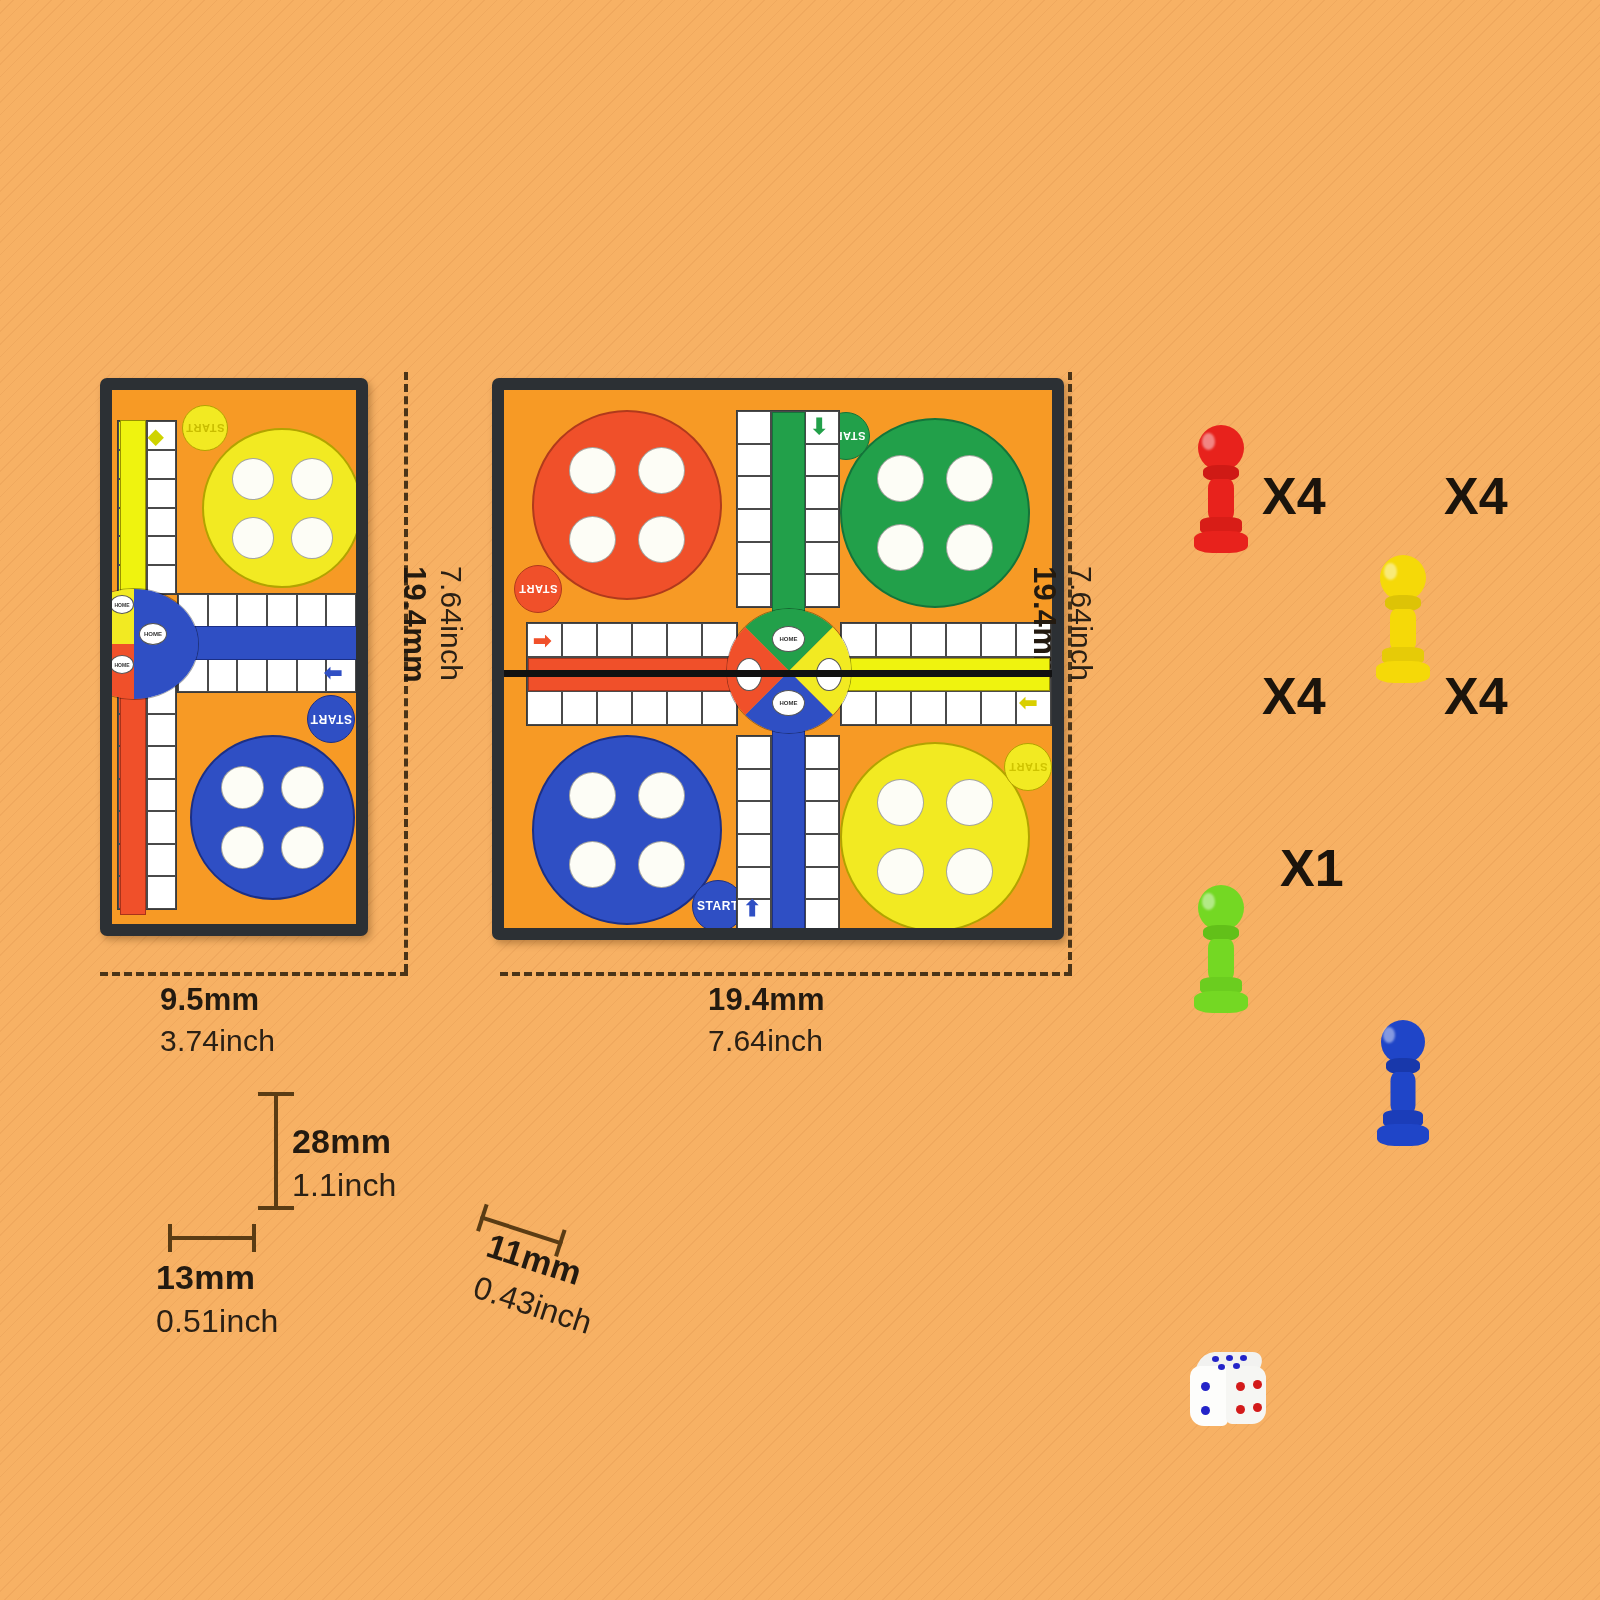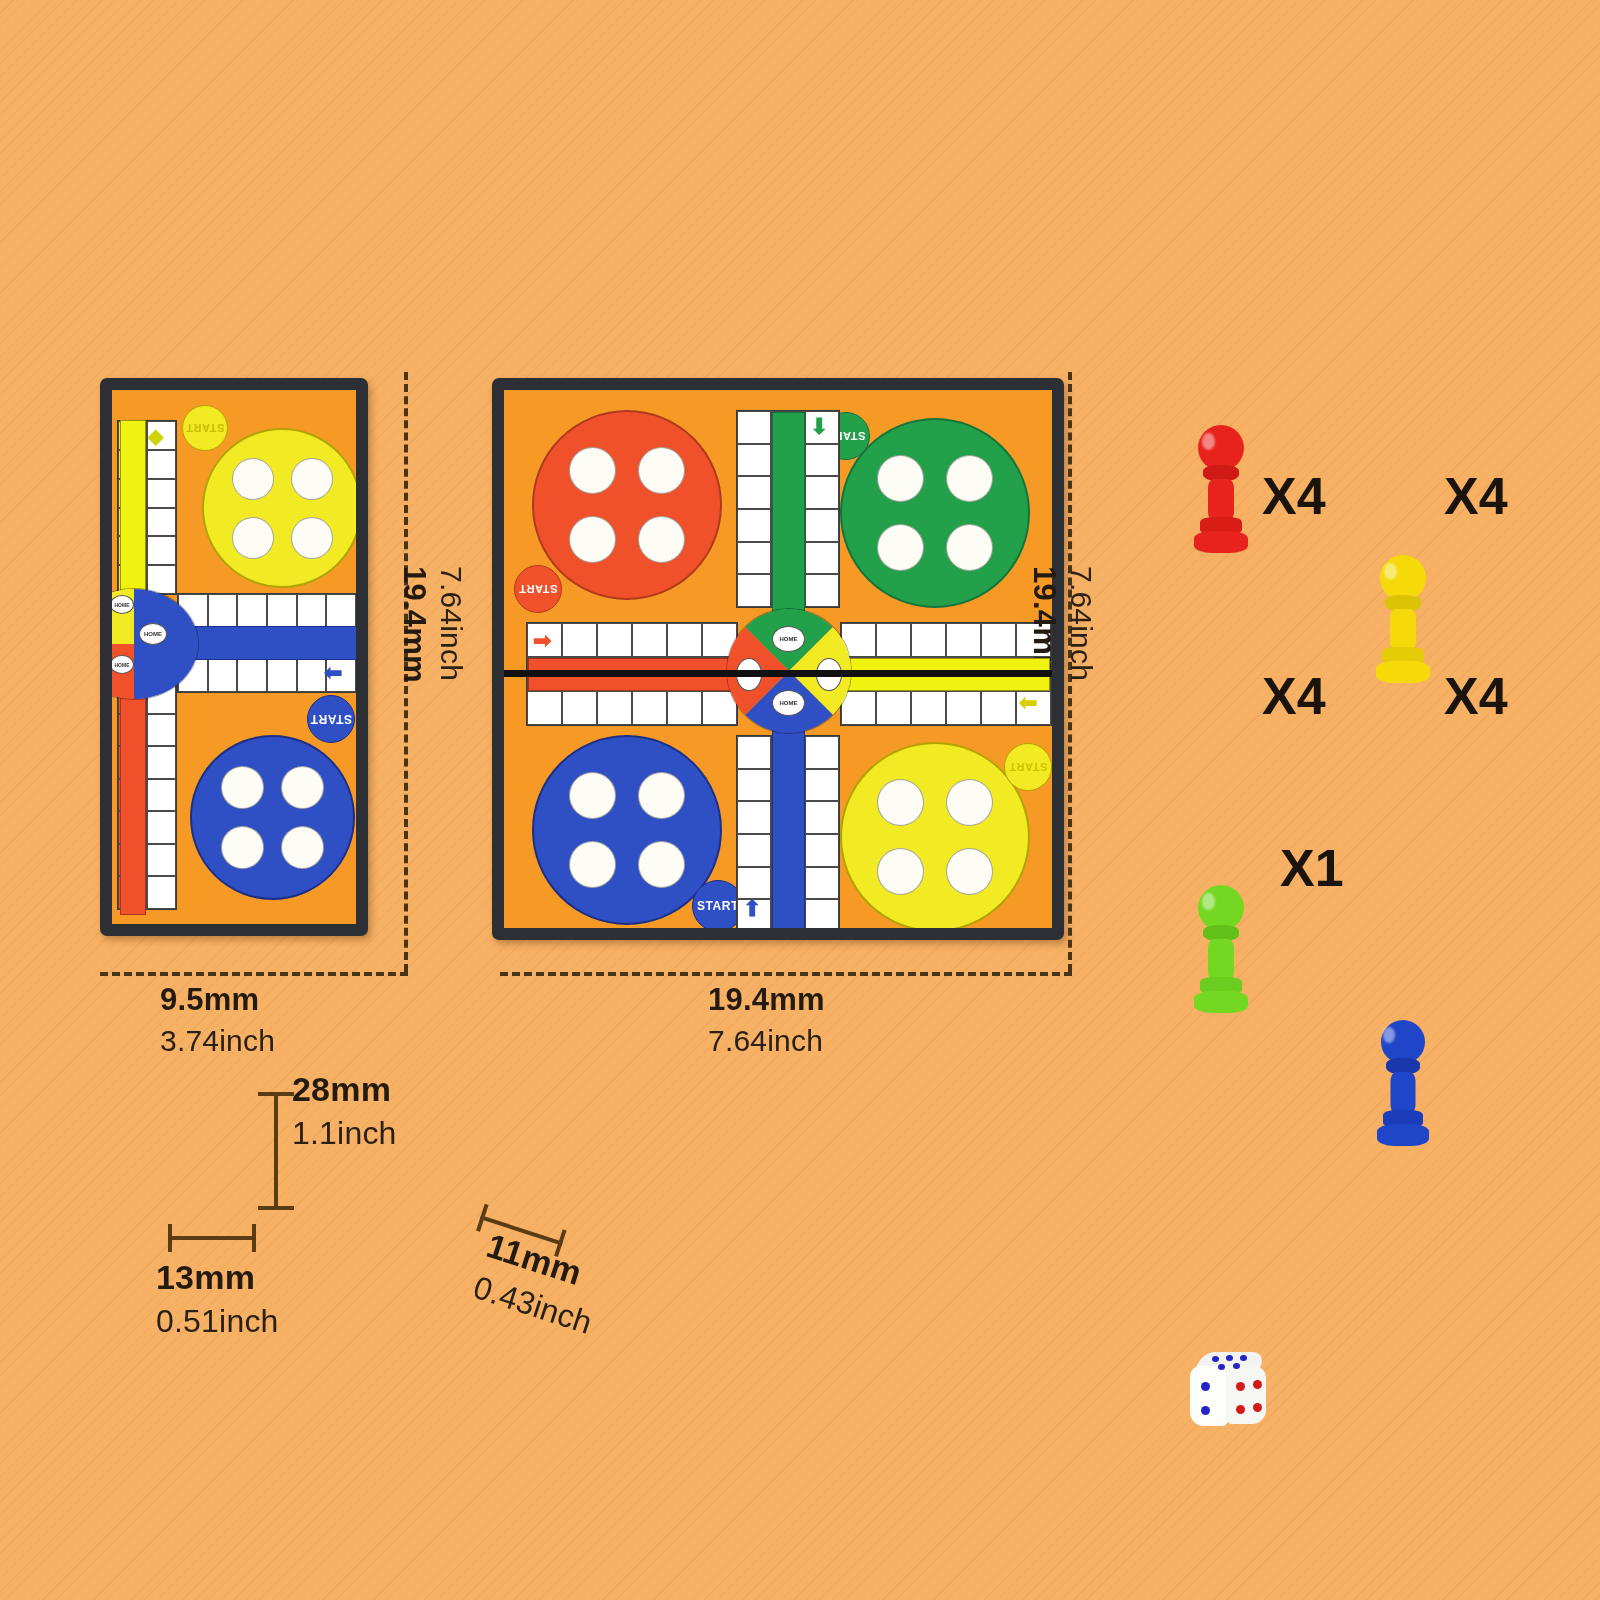--- a/index.html
+++ b/index.html
@@ -422,21 +422,21 @@
     <div class="pip" style="left:48px;top:30px;width:9px;height:9px;background:#d31a1a;"></div>
     <div class="pip" style="left:65px;top:28px;width:9px;height:9px;background:#d31a1a;"></div>
     <div class="pip" style="left:48px;top:53px;width:9px;height:9px;background:#d31a1a;"></div>
     <div class="pip" style="left:65px;top:51px;width:9px;height:9px;background:#d31a1a;"></div>
   </div>
   <div class="abs xlabel" style="left:1280px; top:838px; font-size:52px;">X1</div>
 
   <div class="abs mbar" style="left:274px; top:1092px; width:4px; height:118px;"></div>
   <div class="abs mbar" style="left:258px; top:1092px; width:36px; height:4px;"></div>
   <div class="abs mbar" style="left:258px; top:1206px; width:36px; height:4px;"></div>
-  <div class="abs" style="left:292px; top:1070px;">
+  <div class="abs" style="left:292px; top:1122px;">
     <div class="dimtxt dim-mm" style="font-size:34px;">28mm</div>
     <div class="dimtxt dim-in" style="font-size:32px;margin-top:6px;">1.1inch</div>
   </div>
 
   <div class="abs mbar" style="left:168px; top:1236px; width:88px; height:4px;"></div>
   <div class="abs mbar" style="left:168px; top:1224px; width:4px; height:28px;"></div>
   <div class="abs mbar" style="left:252px; top:1224px; width:4px; height:28px;"></div>
   <div class="abs" style="left:156px; top:1258px;">
     <div class="dimtxt dim-mm" style="font-size:34px;">13mm</div>
     <div class="dimtxt dim-in" style="font-size:32px;margin-top:6px;">0.51inch</div>

